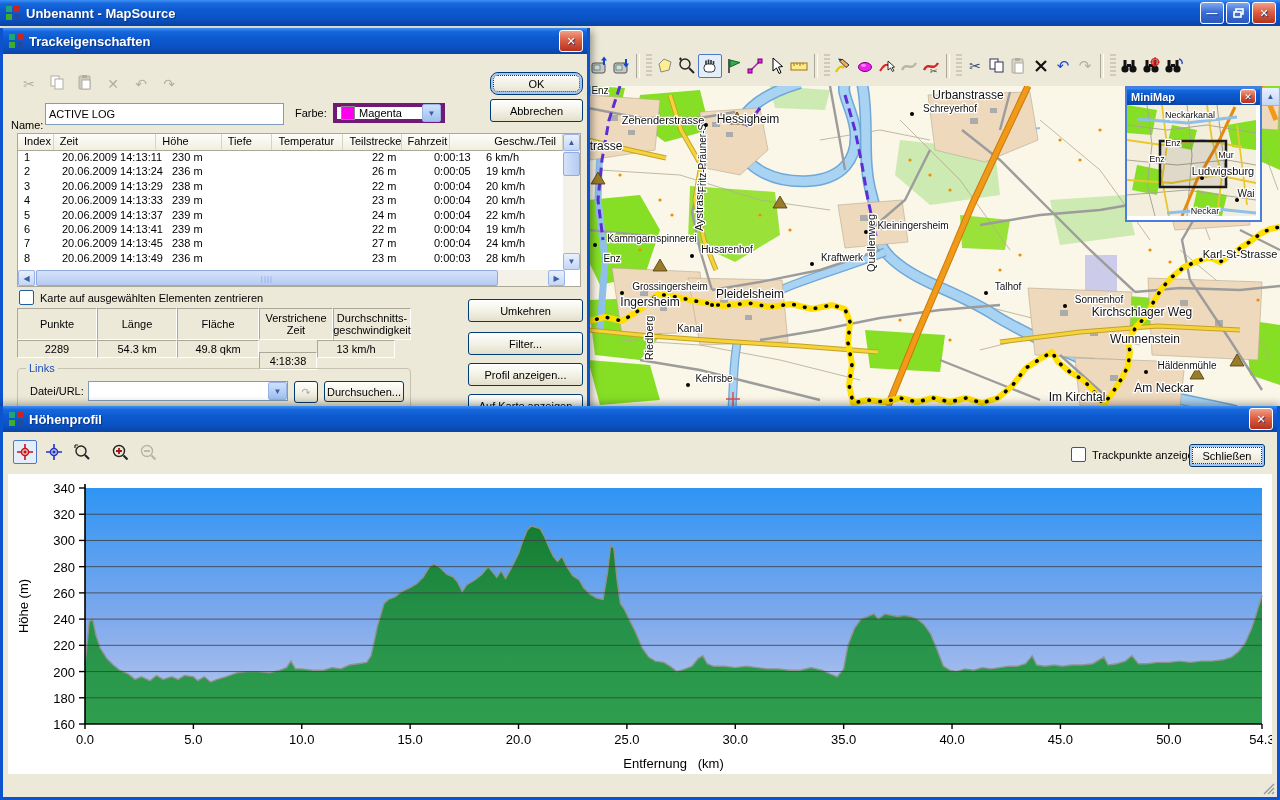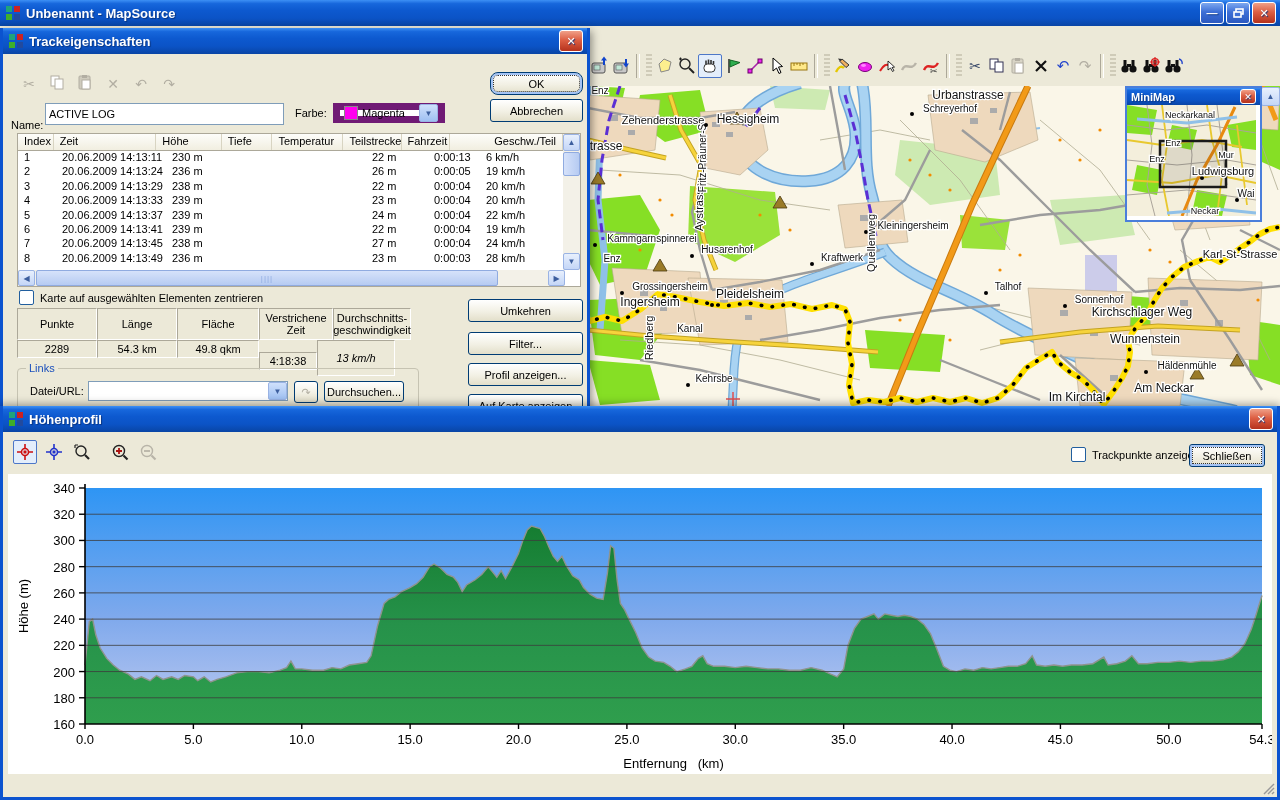--- a/index.html
+++ b/index.html
@@ -524,21 +524,21 @@
     <span class="gicon">↶</span>
     <span class="gicon">↷</span>
   </div>
 
   <button class="xp-btn focus abs" style="left:487px;top:44px;width:93px;height:23px;border-radius:8px;">OK</button>
   <button class="xp-btn abs" style="left:487px;top:71px;width:93px;height:23px;">Abbrechen</button>
 
   <span class="abs" style="left:8px;top:91px;">Name:</span>
   <input class="abs" style="left: 42px; top: 75px; width: 232px; height: 18px; border: 1px solid rgb(127, 157, 185); font: 11px &quot;Liberation Sans&quot;, sans-serif; padding-left: 3px;" value="ACTIVE LOG">
   <span class="abs" style="left:292px;top:79px;">Farbe:</span>
-  <div class="abs" style="left:330px;top:75px;width:112px;height:20px;border:7px solid #701a75;background:#fff;display:flex;align-items:center;box-sizing:border-box;">
+  <div class="abs" style="left:330px;top:75px;width:112px;height:20px;border:4px solid #701a75;background:#fff;display:flex;align-items:center;box-sizing:border-box;">
     <span style="width: 12px; height: 12px; margin: 0px 4px; border: 1px solid rgb(136, 136, 136); display: inline-block; background: rgb(255, 0, 238);"></span>
     <span>Magenta</span>
     <span class="sb-btn" style="margin-left:auto;width:17px;height:16px;background:linear-gradient(#cfe0fb,#9fc0f2);">▼</span>
   </div>
 
   <div class="abs" style="left:14px;top:105px;width:564px;height:154px;border:1px solid #aca899;background:#fff;box-sizing:border-box;overflow:hidden;">
     <div class="grid-head" id="grid-head" style="padding-right:17px;">
         <div class="c" style="width: 38px;">Index</div>
         <div class="c" style="width: 110px;">Zeit</div>
         <div class="c" style="width: 70px;">Höhe</div>
@@ -656,31 +656,31 @@
     <div class="statc" style="width:80px;height:32px;">Länge</div>
     <div class="statc" style="width:82px;height:32px;">Fläche</div>
     <div class="statc" style="width:74px;height:32px;">Verstrichene
 Zeit</div>
     <div class="statc" style="width:78px;height:32px;">Durchschnitts-
 geschwindigkeit</div>
     <div class="statc" style="width:80px;height:18px;">2289</div>
     <div class="statc" style="width:80px;height:18px;">54.3 km</div>
     <div class="statc" style="width:82px;height:18px;">49.8 qkm</div>
     <div class="statc" style="width:58px;height:18px;margin-top:12px;">4:18:38</div>
-    <div class="statc" style="width:78px;height:36px;font-style:italic;">13 km/h</div>
+    <div class="statc" style="width:78px;height:18px;">13 km/h</div>
   </div>
 
   <div id="side-buttons">
       <button class="xp-btn abs" style="left: 465px; top: 271px; width: 115px; height: 23px;">Umkehren</button>
       <button class="xp-btn abs" style="left: 465px; top: 304px; width: 115px; height: 23px;">Filter...</button>
       <button class="xp-btn abs" style="left: 465px; top: 335px; width: 115px; height: 23px;">Profil anzeigen...</button>
       <button class="xp-btn abs" style="left: 465px; top: 366px; width: 115px; height: 23px;">Auf Karte anzeigen</button>
     </div>
 
-  <div class="abs groupbox" style="left:14px;top:340px;width:392px;height:44px;padding-left:8px;">
+  <div class="abs groupbox" style="left:14px;top:340px;width:392px;height:44px;">
     <span class="glabel abs" style="left:8px;top:-7px;">Links</span>
     <span class="abs" style="left:12px;top:16px;">Datei/URL:</span>
     <div class="abs" style="left:70px;top:12px;width:200px;height:20px;border:1px solid #7f9db9;background:#fff;box-sizing:border-box;display:flex;align-items:center;">
       <span class="sb-btn" style="margin-left:auto;width:17px;height:16px;background:linear-gradient(#cfe0fb,#9fc0f2);">▼</span>
     </div>
     <div class="xp-btn abs" style="left:276px;top:12px;width:22px;height:20px;color:#b2aea2;">↷</div>
     <button class="xp-btn abs" style="left:306px;top:12px;width:80px;height:21px;">Durchsuchen...</button>
   </div>
 </div>
 

